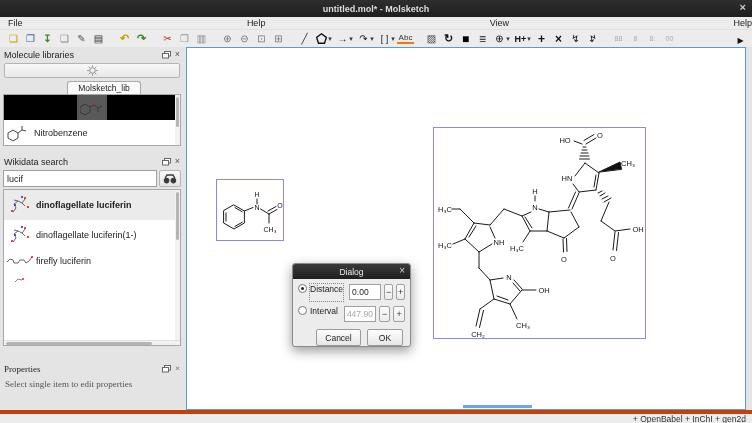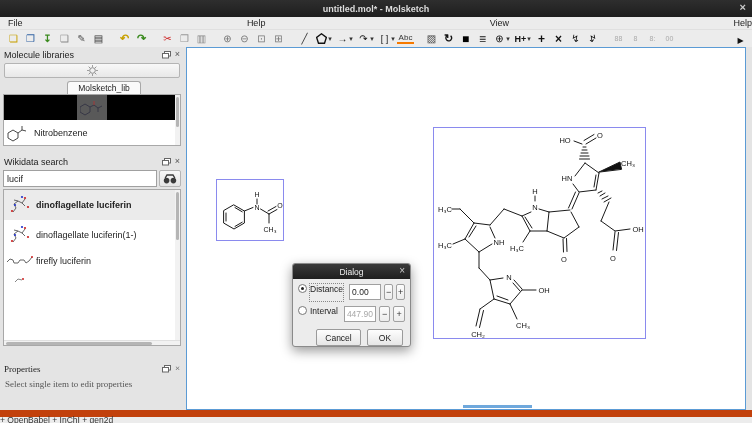--- a/index.html
+++ b/index.html
@@ -65,21 +65,21 @@
   .rlabel { font-size:8.5px; color:#222; }
   .rlabel.focus { outline:1px dotted #888; }
   .drow .spacer { flex:1; }
   .spinval { width:32px; height:16px; border:1px solid #a0a0a0; background:#fff; font-size:8.5px; padding:0 2px; font-family:"Liberation Sans",sans-serif; color:#222; }
   .spinval.dis { color:#a8a8a8; }
   .spbtn { width:15px; height:16px; border:1px solid #a0a0a0; border-radius:2px; background:linear-gradient(#fcfcfc,#ececec); font-size:9px; color:#333; display:flex; align-items:center; justify-content:center; }
   .dbuttons { display:flex; justify-content:flex-end; gap:6px; margin:6px 7px 0 0; }
   .dbtn { height:17px; border:1px solid #9a9a9a; border-radius:2px; background:linear-gradient(#fdfdfd,#e6e6e6); font-size:8.5px; color:#222; display:flex; align-items:center; justify-content:center; }
   .dbtn.cancel { width:45px; } .dbtn.ok { width:36px; }
 
-  .statusbar { position:absolute; left:0; top:410px; width:752px; height:13px; background:#ececec; border-top:7px solid #c2410c; display:flex; align-items:center; padding-right:6px; font-size:8.5px; color:#333; }
+  .statusbar { position:absolute; left:0; top:410px; width:752px; height:13px; background:#ececec; border-top:4px solid #c2410c; display:flex; align-items:center; justify-content:flex-end; padding-right:6px; font-size:8.5px; color:#333; }
 
   svg text { font-family:"Liberation Sans",sans-serif; }
 </style>
 </head>
 <body>
 
 <div class="titlebar">
   <span>untitled.mol* - Molsketch</span>
   <span class="close">×</span>
 </div>

